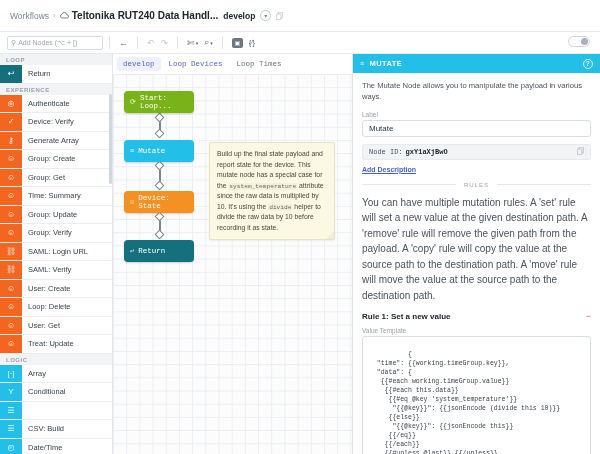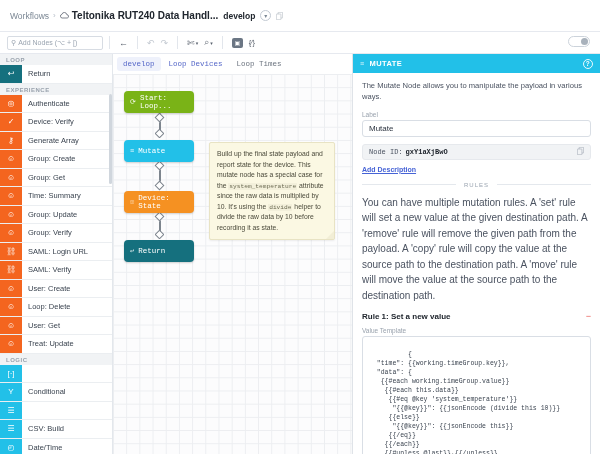--- a/index.html
+++ b/index.html
@@ -374,20 +374,21 @@
             <div class="pal-ico" style="background: rgb(244, 101, 31);">☺</div>
             <div class="pal-label">User: Get</div>
           </div>
           <div class="pal-item">
             <div class="pal-ico" style="background: rgb(244, 101, 31);">☺</div>
             <div class="pal-label">Treat: Update</div>
           </div>
           <div class="pal-group">LOGIC</div>
           <div class="pal-item">
             <div class="pal-ico" style="background: rgb(34, 192, 232);">[·]</div>
+            <div class="pal-label">Array</div>
           </div>
           <div class="pal-item">
             <div class="pal-ico" style="background: rgb(34, 192, 232);">Υ</div>
             <div class="pal-label">Conditional</div>
           </div>
           <div class="pal-item">
             <div class="pal-ico" style="background: rgb(34, 192, 232);">☰</div>
           </div>
           <div class="pal-item">
             <div class="pal-ico" style="background: rgb(34, 192, 232);">☰</div>

